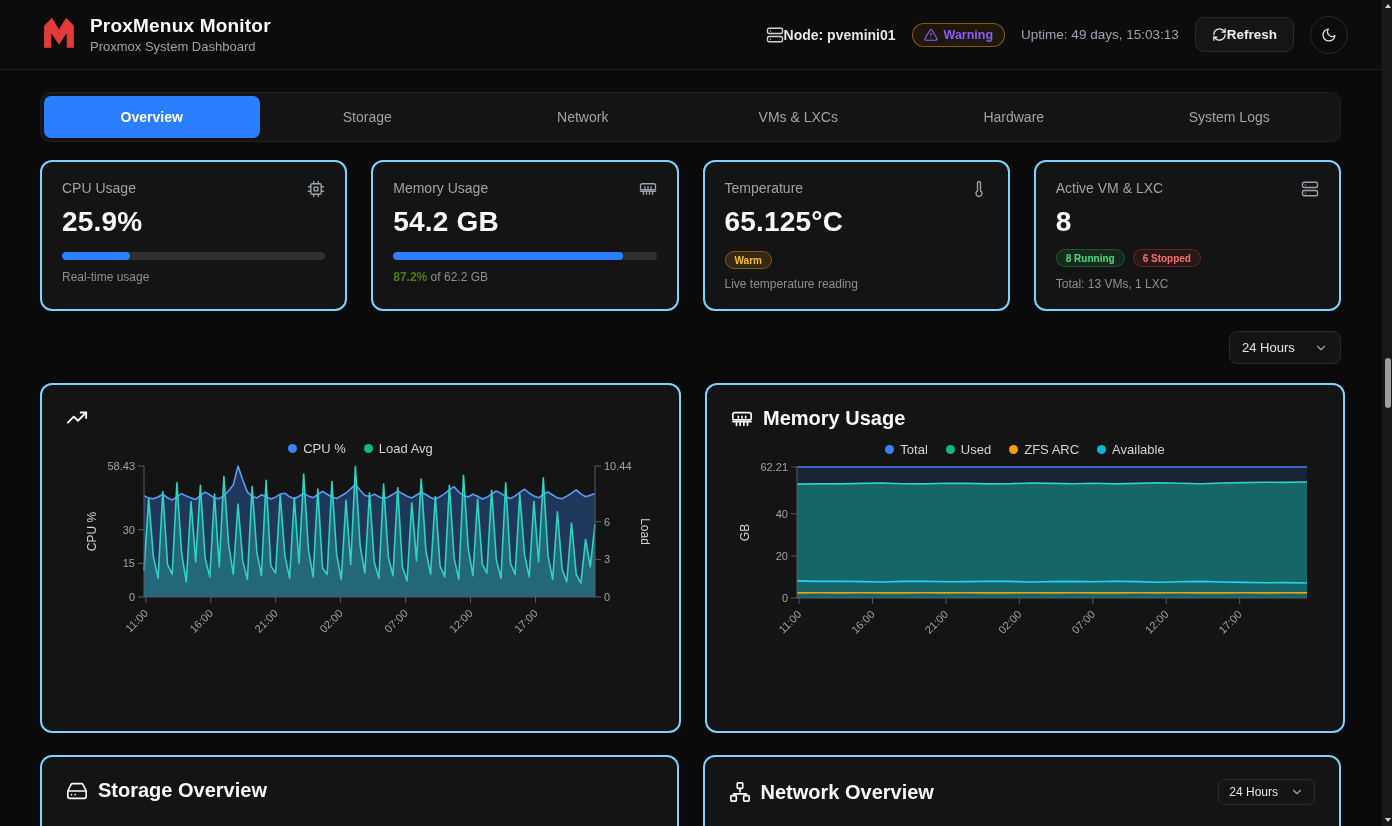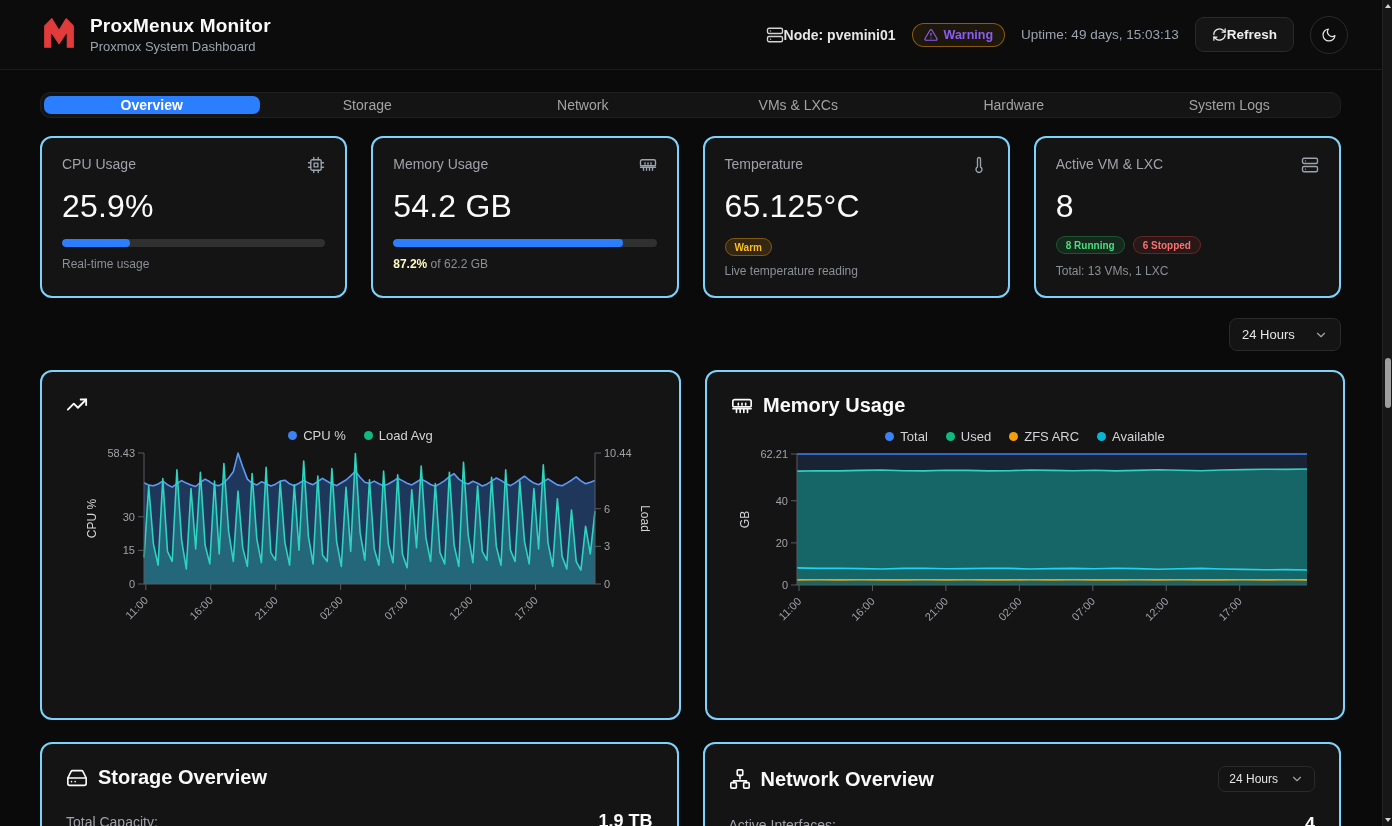--- a/index.html
+++ b/index.html
@@ -25,35 +25,35 @@
     font-size:12.5px;font-weight:700}
   .uptime{font-size:13.5px;color:#9ca3af}
   .btn-refresh{display:flex;align-items:center;padding:9px 16px;border-radius:9px;
     border:1px solid #2a2a2a;background:#151515;font-size:13.5px;font-weight:600;color:#ededed}
   .btn-refresh .icon svg{width:15px;height:15px}
   .btn-moon{width:38px;height:38px;border-radius:50%;border:1px solid #2a2a2a;display:flex;
     align-items:center;justify-content:center;color:#e5e5e5}
   .btn-moon .icon svg{width:16px;height:16px}
 
   main{padding:22px 51px 0 40px}
-  .tabs{display:flex;background:#141414;border:1px solid #202020;border-radius:10px;padding:3px;height:26px}
+  .tabs{display:flex;background:#141414;border:1px solid #202020;border-radius:10px;padding:3px;height:50px}
   .tab{flex:1;display:flex;align-items:center;justify-content:center;font-size:14px;color:#a3a3a3;border-radius:7px}
   .tab.active{background:#2b7fff;color:#fff;font-weight:600}
 
   .stats{display:grid;grid-template-columns:repeat(4,1fr);gap:24px;margin-top:18px}
   .card{background:#141414;border:2px solid #7dd3fc;border-radius:12px;padding:18px 20px}
   .stat-card{min-height:145px}
   .card-top{display:flex;align-items:flex-start;justify-content:space-between}
   .card-label{font-size:14px;color:#a1a1aa}
   .card-top .icon{color:#9ca3af}
-  .stat-value{font-size:32px;font-weight:400;margin-top:14px;letter-spacing:.2px}
+  .stat-value{font-size:28px;font-weight:700;margin-top:8px;letter-spacing:.2px}
   .progress{height:8px;background:#303030;border-radius:4px;margin-top:14px;overflow:hidden}
   .progress-fill{height:100%;background:#2b7fff;border-radius:4px}
   .card-sub{font-size:12px;color:#8b8f96;margin-top:10px}
-  .card-sub .hl{color:#fef9c3;font-weight:600}
+  .card-sub .hl{color:#4d7c0f;font-weight:600}
   .badges{display:flex;gap:8px;margin-top:11px}
   .badge{font-size:10px;padding:2.5px 9px;border-radius:999px;border:1px solid transparent;font-weight:700}
   .badge.warm{color:#fbbf24;background:rgba(245,158,11,.14);border-color:rgba(245,158,11,.4)}
   .badge.green{color:#4ade80;background:rgba(34,197,94,.12);border-color:rgba(34,197,94,.3)}
   .badge.red{color:#f87171;background:rgba(239,68,68,.1);border-color:rgba(239,68,68,.3)}
   .badge-row{margin-top:11px}
 
   .range-row{display:flex;justify-content:flex-end;margin-top:20px}
   .select{display:flex;align-items:center;justify-content:space-between;gap:12px;min-width:112px;
     padding:8px 12px;background:#141414;border:1px solid #2a2a2a;border-radius:8px;font-size:13px;color:#e5e5e5}

